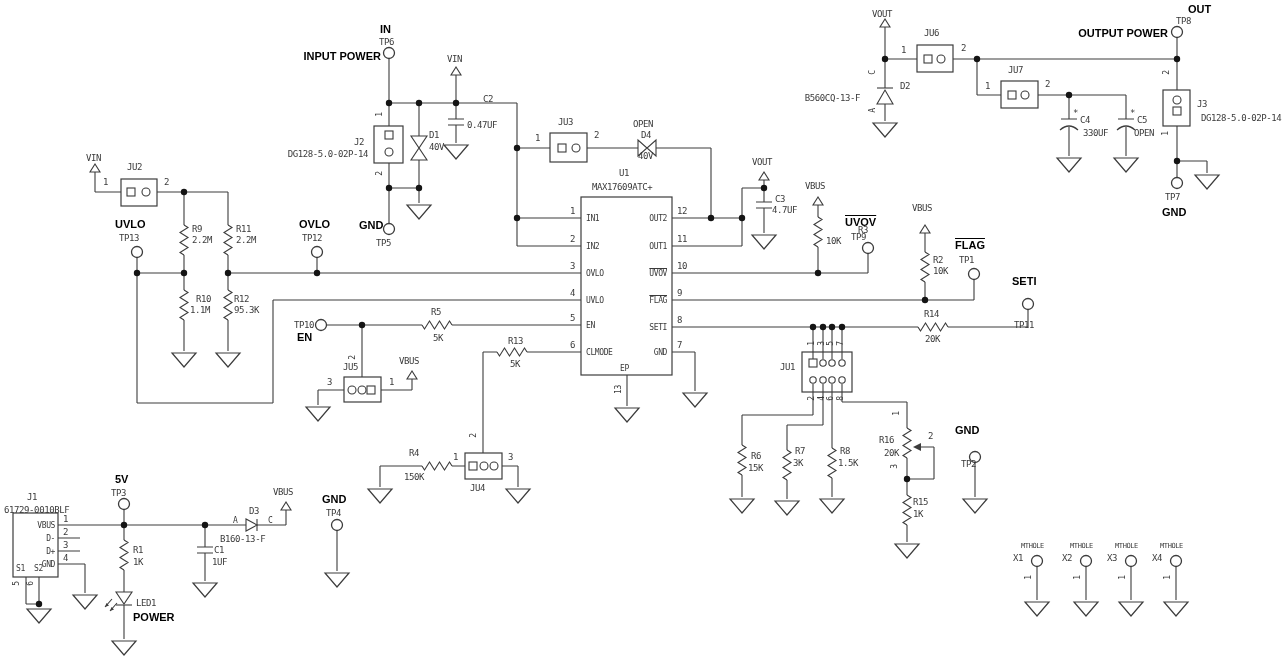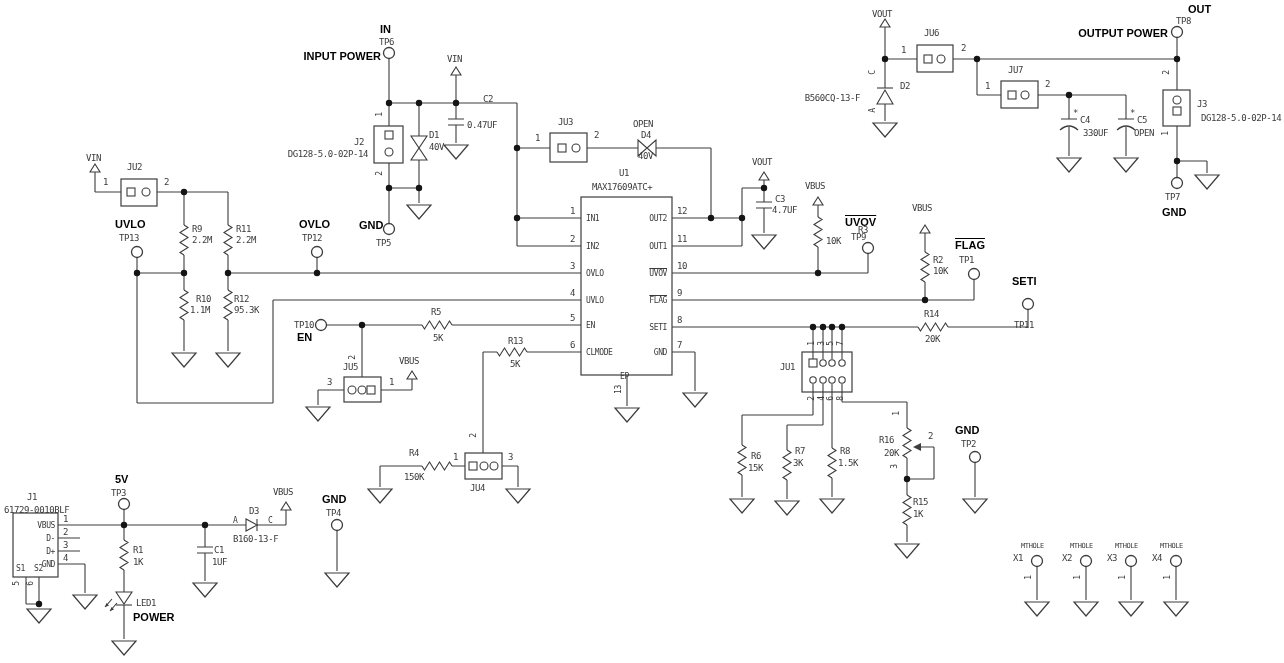--- a/index.html
+++ b/index.html
@@ -301,21 +301,21 @@
       <span class="lbl pin" style="left: 586px; top: 269px;">OVLO</span>
       <span class="lbl pin" style="left: 586px; top: 296px;">UVLO</span>
       <span class="lbl pin" style="left: 586px; top: 321px;">EN</span>
       <span class="lbl pin" style="left: 586px; top: 348px;">CLMODE</span>
       <span class="lbl pin end" style="left: 667px; top: 214px;">OUT2</span>
       <span class="lbl pin end" style="left: 667px; top: 242px;">OUT1</span>
       <span class="lbl pin ov end" style="left: 667px; top: 269px;">UVOV</span>
       <span class="lbl pin ov end" style="left: 667px; top: 296px;">FLAG</span>
       <span class="lbl pin end" style="left: 667px; top: 323px;">SETI</span>
       <span class="lbl pin end" style="left: 667px; top: 348px;">GND</span>
-      <span class="lbl pin" style="left: 620px; top: 364px; margin-top: 8px;">EP</span>
+      <span class="lbl pin" style="left: 620px; top: 364px;">EP</span>
       <span class="lbl pin rot" style="left: 614px; top: 385px;">13</span>
       <span class="lbl end" style="left: 314px; top: 320px;">TP10</span>
       <span class="lbl big" style="left: 297px; top: 331px;">EN</span>
       <span class="lbl" style="left: 431px; top: 307px;">R5</span>
       <span class="lbl" style="left: 433px; top: 333px;">5K</span>
       <span class="lbl" style="left: 508px; top: 336px;">R13</span>
       <span class="lbl" style="left: 510px; top: 359px;">5K</span>
       <span class="lbl" style="left: 343px; top: 362px;">JU5</span>
       <span class="lbl" style="left: 327px; top: 377px;">3</span>
       <span class="lbl pin rot" style="left: 350px; top: 353px;">2</span>
@@ -362,21 +362,21 @@
       <span class="lbl" style="left: 840px; top: 446px;">R8</span>
       <span class="lbl" style="left: 838px; top: 458px;">1.5K</span>
       <span class="lbl" style="left: 879px; top: 435px;">R16</span>
       <span class="lbl" style="left: 884px; top: 448px;">20K</span>
       <span class="lbl pin rot" style="left: 894px; top: 409px;">1</span>
       <span class="lbl" style="left: 928px; top: 431px;">2</span>
       <span class="lbl pin rot" style="left: 892px; top: 462px;">3</span>
       <span class="lbl" style="left: 913px; top: 497px;">R15</span>
       <span class="lbl" style="left: 913px; top: 509px;">1K</span>
       <span class="lbl big" style="left: 955px; top: 424px;">GND</span>
-      <span class="lbl" style="left: 961px; top: 439px;">TP2</span>
+      <span class="lbl" style="left: 961px; top: 459px;">TP2</span>
       <span class="lbl" style="left: 872px; top: 9px;">VOUT</span>
       <span class="lbl" style="left: 924px; top: 28px;">JU6</span>
       <span class="lbl" style="left: 901px; top: 45px;">1</span>
       <span class="lbl" style="left: 961px; top: 43px;">2</span>
       <span class="lbl" style="left: 862px; top: 81px; padding-left: 38px;">D2</span>
       <span class="lbl pin rot" style="left: 870px; top: 68px;">C</span>
       <span class="lbl pin rot" style="left: 870px; top: 106px;">A</span>
       <span class="lbl end" style="left: 860px; top: 93px;">B560CQ-13-F</span>
       <span class="lbl" style="left: 1008px; top: 65px;">JU7</span>
       <span class="lbl" style="left: 985px; top: 81px;">1</span>
@@ -414,21 +414,21 @@
       <span class="lbl" style="left: 111px; top: 488px;">TP3</span>
       <span class="lbl" style="left: 133px; top: 545px;">R1</span>
       <span class="lbl" style="left: 133px; top: 557px;">1K</span>
       <span class="lbl" style="left: 214px; top: 545px;">C1</span>
       <span class="lbl" style="left: 212px; top: 557px;">1UF</span>
       <span class="lbl" style="left: 136px; top: 598px;">LED1</span>
       <span class="lbl big" style="left: 133px; top: 611px;">POWER</span>
       <span class="lbl" style="left: 249px; top: 506px;">D3</span>
       <span class="lbl pin" style="left: 233px; top: 516px;">A</span>
       <span class="lbl pin" style="left: 268px; top: 516px;">C</span>
-      <span class="lbl" style="left: 233px; top: 534px;">B160-13-F</span>
+      <span class="lbl" style="left: 220px; top: 534px;">B160-13-F</span>
       <span class="lbl" style="left: 273px; top: 487px;">VBUS</span>
       <span class="lbl sm" style="left: 1021px; top: 542px;">MTHOLE</span>
       <span class="lbl sm" style="left: 1070px; top: 542px;">MTHOLE</span>
       <span class="lbl sm" style="left: 1115px; top: 542px;">MTHOLE</span>
       <span class="lbl sm" style="left: 1160px; top: 542px;">MTHOLE</span>
       <span class="lbl" style="left: 1013px; top: 553px;">X1</span>
       <span class="lbl" style="left: 1062px; top: 553px;">X2</span>
       <span class="lbl" style="left: 1107px; top: 553px;">X3</span>
       <span class="lbl" style="left: 1152px; top: 553px;">X4</span>
       <span class="lbl pin rot" style="left: 1026px; top: 573px;">1</span>

